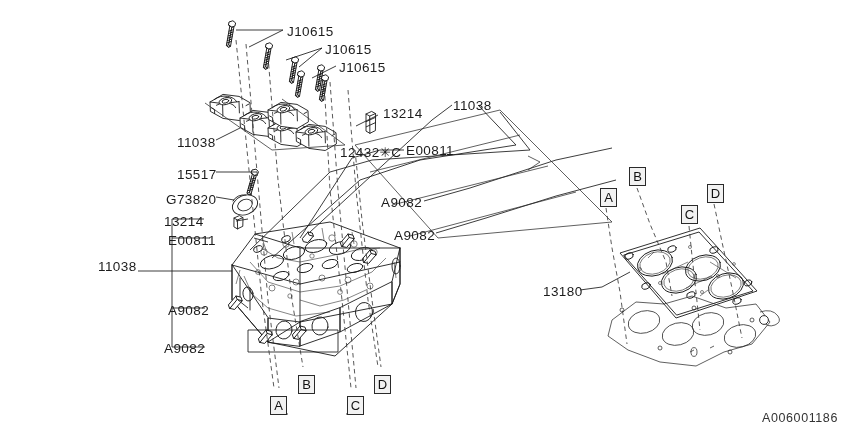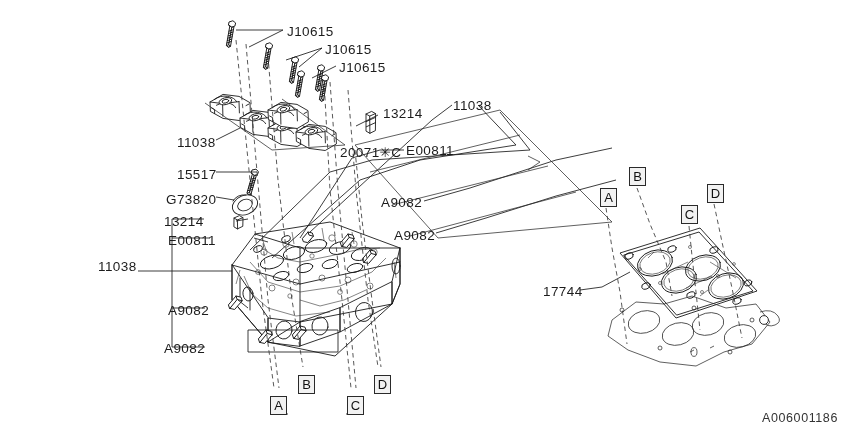--- a/index.html
+++ b/index.html
@@ -359,32 +359,32 @@
   <path class="thin" d="M528,156 L540,162 L528,170"></path>
 
 </svg>
 
 <div class="lbl" style="left:287px;top:25px;">J10615</div>
 <div class="lbl" style="left:325px;top:43px;">J10615</div>
 <div class="lbl" style="left:339px;top:61px;">J10615</div>
 <div class="lbl" style="left:383px;top:107px;">13214</div>
 <div class="lbl" style="left:453px;top:99px;">11038</div>
 <div class="lbl" style="left:177px;top:136px;">11038</div>
-<div class="lbl" style="left:340px;top:146px;">20071✳C</div>
+<div class="lbl" style="left:340px;top:146px;">12432✳C</div>
 <div class="lbl" style="left:406px;top:144px;">E00811</div>
 <div class="lbl" style="left:177px;top:168px;">15517</div>
 <div class="lbl" style="left:381px;top:196px;">A9082</div>
 <div class="lbl" style="left:166px;top:193px;">G73820</div>
 <div class="lbl" style="left:164px;top:215px;">13214</div>
 <div class="lbl" style="left:394px;top:229px;">A9082</div>
 <div class="lbl" style="left:168px;top:234px;">E00811</div>
 <div class="lbl" style="left:98px;top:267px;transform:translateY(-50%);">11038</div>
 <div class="lbl" style="left:168px;top:304px;">A9082</div>
 <div class="lbl" style="left:164px;top:342px;">A9082</div>
-<div class="lbl" style="left:543px;top:292px;transform:translateY(-50%);">17744</div>
+<div class="lbl" style="left:543px;top:292px;transform:translateY(-50%);">13180</div>
 
 <div class="marker" style="left:270px;top:396px;">A</div>
 <div class="marker" style="left:298px;top:375px;">B</div>
 <div class="marker" style="left:347px;top:396px;">C</div>
 <div class="marker" style="left:374px;top:375px;">D</div>
 <div class="marker" style="left:600px;top:188px;">A</div>
 <div class="marker" style="left:629px;top:167px;">B</div>
 <div class="marker" style="left:681px;top:205px;">C</div>
 <div class="marker" style="left:707px;top:184px;">D</div>
 

